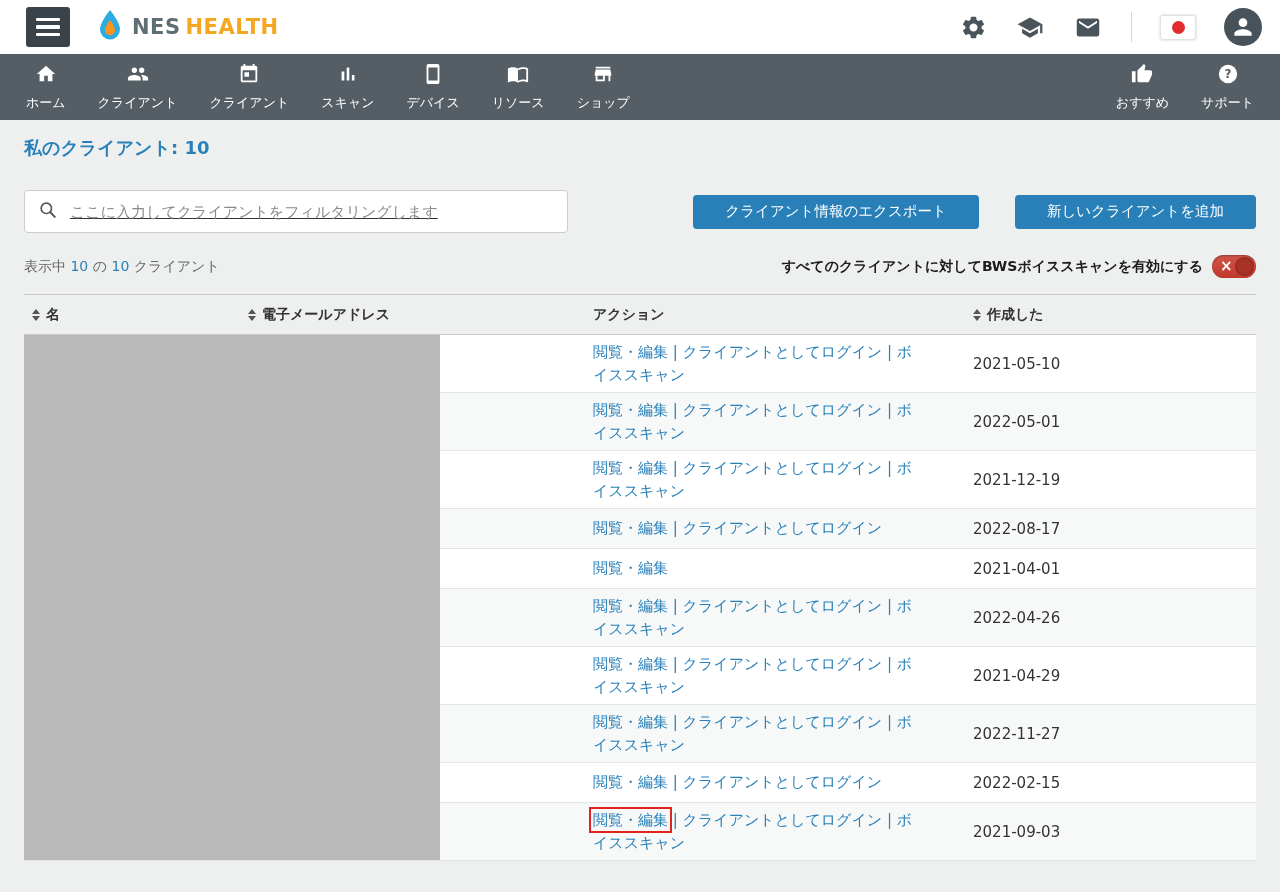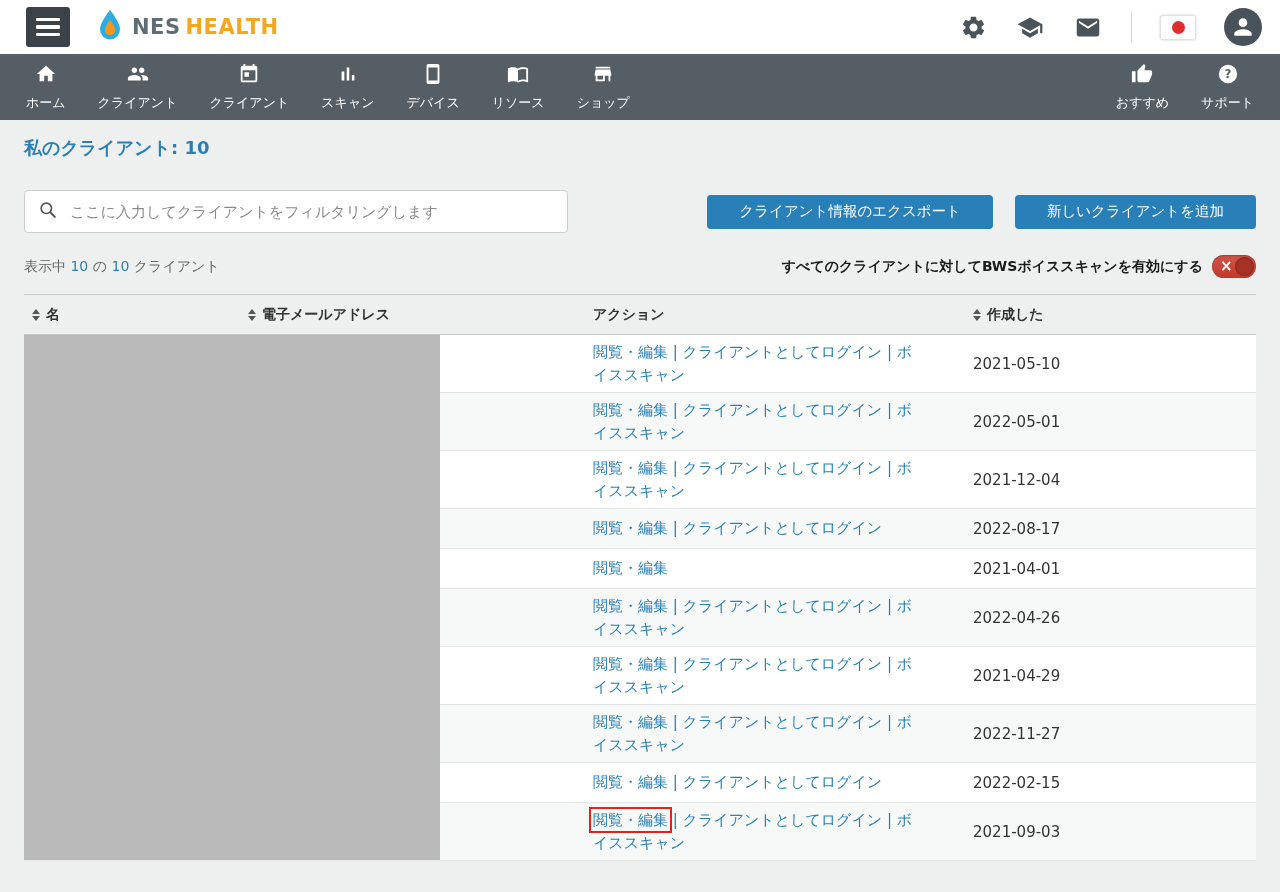--- a/index.html
+++ b/index.html
@@ -43,24 +43,24 @@
   
   .navbar{height:66px;background:var(--nav_background);display:flex;align-items:center;padding:0 10px;}
   .nav-item{display:flex;flex-direction:column;align-items:center;gap:5px;padding:0 16px;cursor:pointer;color:#fff;}
   .nav-label{font-size:13px;white-space:nowrap;}
   .nav-spacer{flex:1;}
   
   .content{padding:0 24px;}
   .page-title{margin:16px 0 0;font-size:18px;font-weight:bold;color:var(--accent_blue);}
   .toolbar{margin-top:30px;display:flex;align-items:center;}
   .searchbox{width:544px;height:43px;background:#fff;border:1px solid #ccc;border-radius:4px;
-    display:flex;align-items:center;padding:0 13px;gap:10px;}
+    display:flex;align-items:center;padding:0 13px;gap:10px;text-decoration:underline;}
   .searchbox input{border:none;outline:none;flex:1;font-size:15px;color:#333;background:transparent;font-family:inherit;}
   .searchbox input::placeholder{color:#8a8a8a;}
-  .toolbar-buttons{margin-left:auto;display:flex;gap:22px;}
+  .toolbar-buttons{margin-left:auto;display:flex;gap:36px;}
   .btn{height:34px;background:var(--accent_blue);color:#fff;border:none;border-radius:4px;
     font-size:14.5px;padding:0 32px;cursor:pointer;font-family:inherit;white-space:nowrap;}
   .meta-row{margin-top:22px;display:flex;align-items:center;}
   .showing{color:#666;font-size:14px;}
   .showing .num{color:var(--accent_blue);}
   .bws{margin-left:auto;display:flex;align-items:center;gap:9px;}
   .bws-label{font-weight:bold;color:#1c1c1c;font-size:14px;}
   .toggle{width:44px;height:23px;border-radius:12px;position:relative;cursor:pointer;
     background:linear-gradient(#d2544a,var(--toggle_red));box-shadow:inset 0 1px 2px rgba(0,0,0,.3);}
   .toggle::before{content:"×";position:absolute;left:8px;top:50%;transform:translateY(-54%);
@@ -276,21 +276,21 @@
             </td>
     <td class="col-created">2022-05-01</td>
   </tr>
 
   <tr>
     <td class="col-name"></td>
     <td class="col-email"></td>
     <td class="col-actions">
               <div class="actions-inner"><a href="#" class="action-link">閲覧・編集</a><span class="sep"> | </span><a href="#" class="action-link">クライアントとしてログイン</a><span class="sep"> | </span><a href="#" class="action-link">ボイススキャン</a></div>
             </td>
-    <td class="col-created">2021-12-04</td>
+    <td class="col-created">2021-12-19</td>
   </tr>
 
   <tr>
     <td class="col-name"></td>
     <td class="col-email"></td>
     <td class="col-actions">
               <div class="actions-inner"><a href="#" class="action-link">閲覧・編集</a><span class="sep"> | </span><a href="#" class="action-link">クライアントとしてログイン</a></div>
             </td>
     <td class="col-created">2022-08-17</td>
   </tr>

